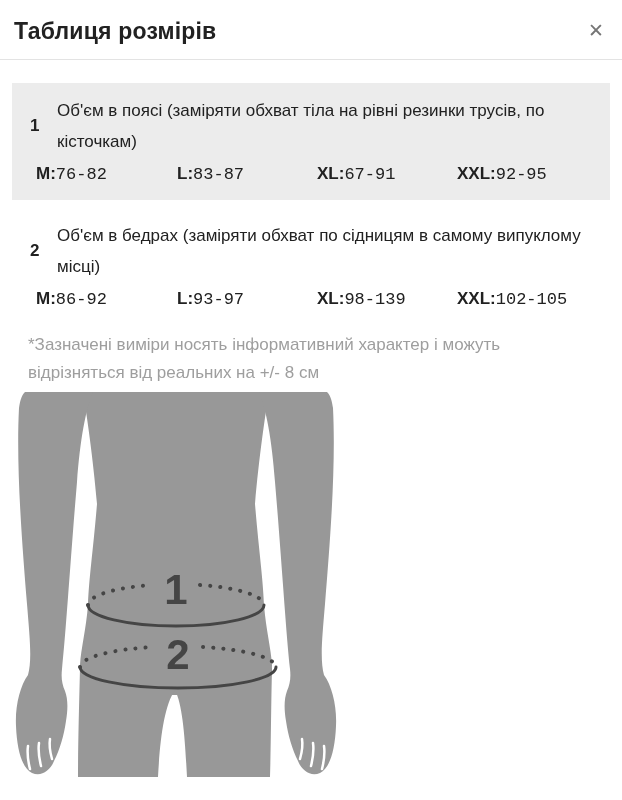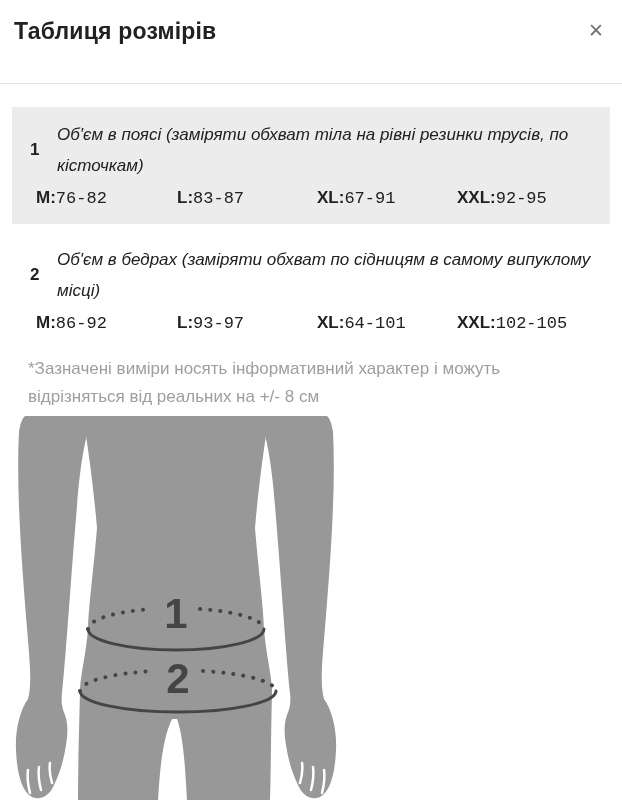--- a/index.html
+++ b/index.html
@@ -1,31 +1,31 @@
 <!DOCTYPE html>
 <html><head>
 <meta charset="utf-8">
 <style>
   * { margin:0; padding:0; box-sizing:border-box; }
   html,body { width:622px; height:800px; background:#ffffff;
     font-family:"Liberation Sans","DejaVu Sans",sans-serif; color:#212121; overflow:hidden; }
   .modal { width:622px; height:800px; background:#fff; position:relative; }
 
-  .header { height:84px; border-bottom:1px solid #e3e3e3; position:relative; padding:18px 16px 0 14px; }
+  .header { height:60px; border-bottom:1px solid #e3e3e3; position:relative; padding:18px 16px 0 14px; }
   .title { font-size:23px; font-weight:700; color:#212121; letter-spacing:.2px; }
   .close-btn { position:absolute; right:12px; top:16px; width:28px; height:28px;
     display:flex; align-items:center; justify-content:center;
     font-size:19px; font-weight:700; color:#757575; cursor:pointer; user-select:none; }
 
   .section { margin:23px 12px 0 12px; padding:12px 12px 14px 18px; }
   .section.gray { background:#ececec; }
   .section.second { margin-top:8px; padding-bottom:0; }
   .desc-row { display:flex; align-items:center; }
   .num { width:27px; flex-shrink:0; font-size:17px; font-weight:700; color:#212121; }
-  .desc { font-size:17px; line-height:31px; color:#212121; max-width:541px;font-style:italic; }
+  .desc { font-size:17px; line-height:31px; color:#212121; max-width:541px; }
   .sizes { display:grid; grid-template-columns:141px 140px 140px auto;
     margin:6px 0 0 6px; font-size:17px; line-height:22px; color:#212121; }
   .sizes b { font-weight:700; }
   .sizes .val { margin-left:0;font-family:Liberation Mono, monospace; }
 
   .note { margin:20px 60px 0 28px; font-size:17px; line-height:28px; color:#9e9e9e; max-width:505px; }
 
   .diagram-wrap { margin:5px 0 0 5px; }
   svg text { font-family:"Liberation Sans","DejaVu Sans",sans-serif; font-weight:700; }
 </style>
@@ -53,21 +53,21 @@
   </div>
 
   <div class="section second">
     <div class="desc-row">
       <div class="num">2</div>
       <div class="desc">Об'єм в бедрах (заміряти обхват по сідницям в самому випуклому місці)</div>
     </div>
     <div class="sizes">
       <div><b>M:</b><span class="val">86-92</span></div>
       <div><b>L:</b><span class="val">93-97</span></div>
-      <div><b>XL:</b><span class="val">64-101</span></div>
+      <div><b>XL:</b><span class="val">98-139</span></div>
       <div><b>XXL:</b><span class="val">102-105</span></div>
     </div>
   </div>
 
   <div class="note">*Зазначені виміри носять інформативний характер і можуть відрізняться від реальних на +/- 8 см</div>
 
   <div class="diagram-wrap">
     <svg width="380" height="390" viewBox="0 0 380 390">
       <g>
 

